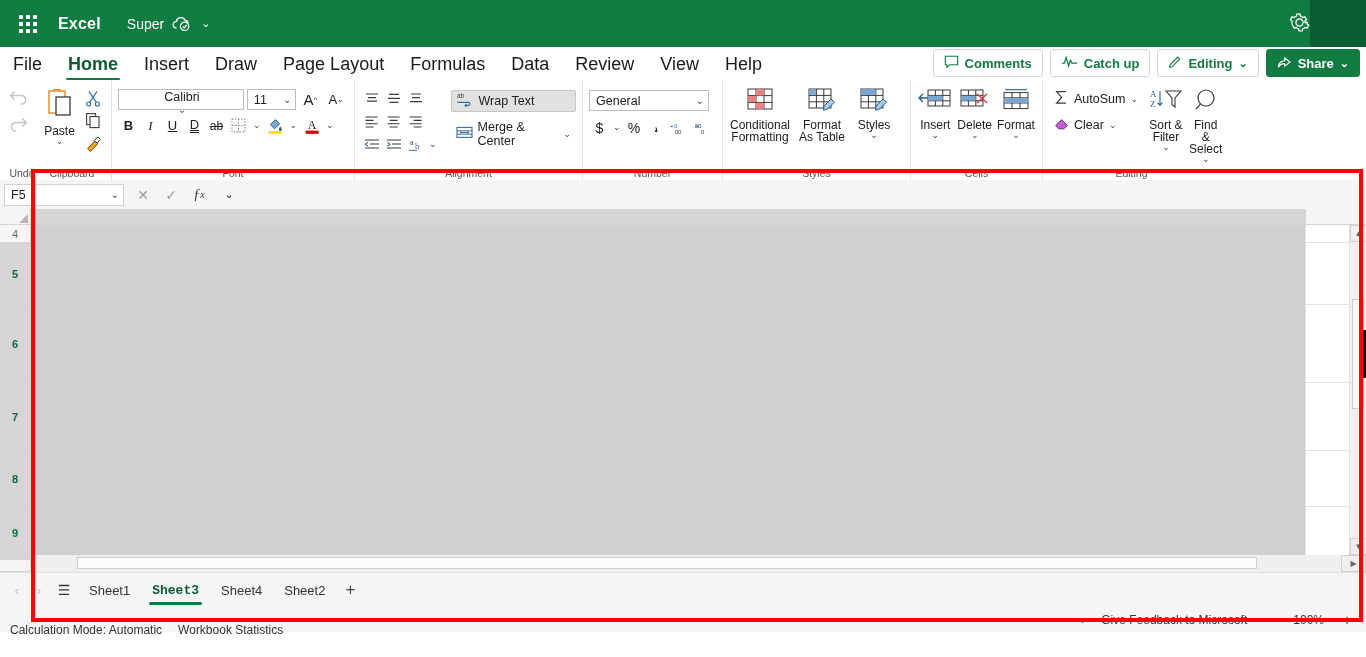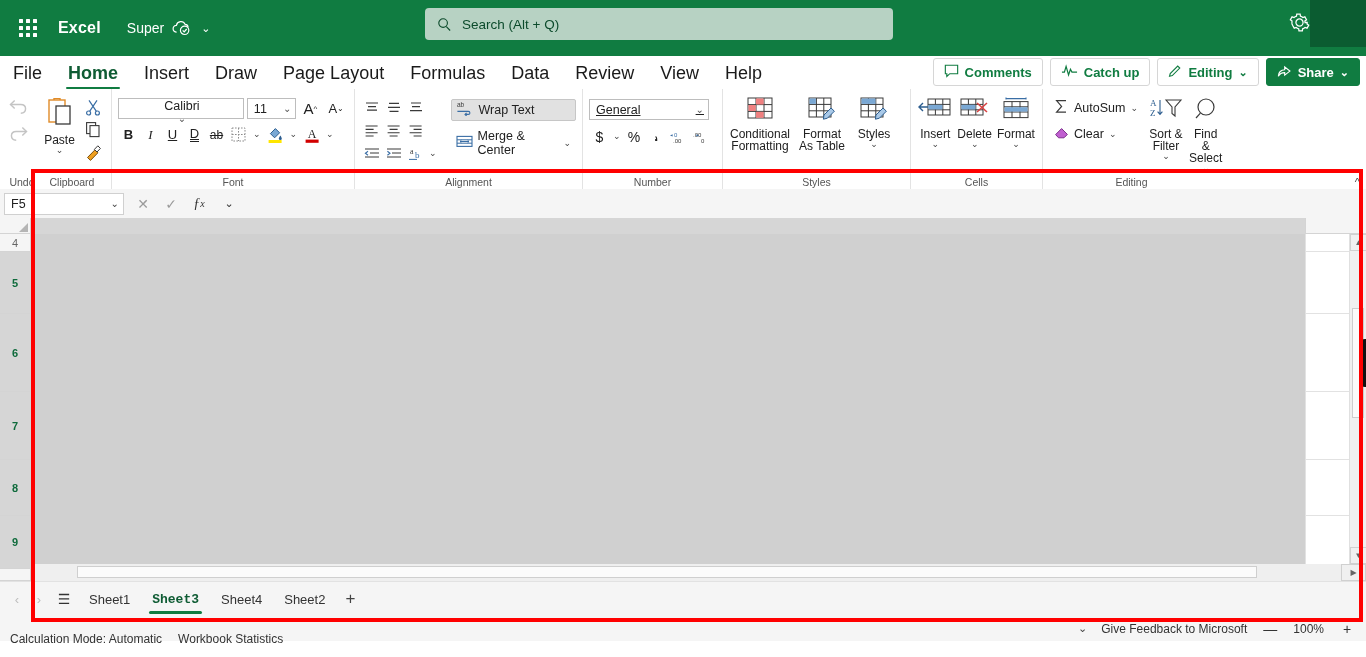--- a/index.html
+++ b/index.html
@@ -9,21 +9,21 @@
     font-family:"Liberation Sans", sans-serif;
     font-size:12px;
     color:#212121;
     background:#fff;
     overflow:hidden;
     position:relative;
   }
 
   
   .titlebar{
-    height:56px; background:#107C41; display:flex; align-items:center;
+    height:47px; background:#107C41; display:flex; align-items:center;
     padding:0 0 0 8px; position:relative;
   }
   .waffle{ width:40px;height:40px;display:flex;align-items:center;justify-content:center;cursor:pointer;}
   .waffle-grid{ display:grid;grid-template-columns:repeat(3,4px);grid-template-rows:repeat(3,4px);gap:3px;}
   .waffle-grid i{ background:#fff;width:4px;height:4px;display:block;border-radius:.5px;}
   .app-name{ color:#fff;font-size:16px;font-weight:bold;margin-left:10px;letter-spacing:.2px;}
   .doc-name{ color:#fff;font-size:14px;margin-left:26px;}
   .cloudsave{ margin-left:8px;display:flex;align-items:center;cursor:pointer;}
   .chev-w{ color:#fff;font-size:11px;margin-left:10px;cursor:pointer;}
   .searchwrap{ position:absolute;left:425px;top:8px;width:468px;height:32px;
@@ -141,29 +141,20 @@
   <div class="doc-name">Super</div>
   <div class="cloudsave">
     <svg width="19" height="16" viewBox="0 0 19 16">
         <path d="M4.6 12.2a3.4 3.4 0 0 1-.2-6.8 4.6 4.6 0 0 1 8.7-1.1 3.2 3.2 0 0 1 3 3.2" fill="none" stroke="#fff" stroke-width="1.2"></path>
         <circle cx="12.6" cy="10.3" r="4.2" fill="none" stroke="#fff" stroke-width="1.2"></circle>
         <path d="M10.7 10.4l1.5 1.5 2.5-2.9" fill="none" stroke="#fff" stroke-width="1.3"></path>
       </svg>
   </div>
   <div class="chev-w">⌄</div>
 
-  <div class="searchwrap">
-    <span class="sicon">
-      <svg width="15" height="15" viewBox="0 0 16 16">
-          <circle cx="6.5" cy="6.5" r="4.6" fill="none" stroke="#0c4b2c" stroke-width="1.2"></circle>
-          <path d="M10 10.2L14 14.4" stroke="#0c4b2c" stroke-width="1.2" fill="none"></path>
-        </svg>
-    </span>
-    <span class="stext">Search (Alt + Q)</span>
-  </div>
 
   <div class="tb-right-block"></div>
   <div class="gear">
     <svg width="21" height="21" viewBox="0 0 20 20">
         <path d="M10 6.6a3.4 3.4 0 1 0 0 6.8 3.4 3.4 0 0 0 0-6.8zm7.3 3.4c0 .5 0 1-.1 1.4l1.6 1.2-1.6 2.8-1.9-.7c-.7.6-1.5 1-2.3 1.3l-.3 2h-3.2l-.3-2c-.9-.3-1.7-.7-2.3-1.3l-1.9.7-1.6-2.8L2.9 11.4A8 8 0 0 1 2.8 10c0-.5 0-1 .1-1.4L1.3 7.4 2.9 4.6l1.9.7c.7-.6 1.5-1 2.3-1.3l.3-2h3.2l.3 2c.9.3 1.7.7 2.3 1.3l1.9-.7 1.6 2.8-1.6 1.2c.1.4.2.9.2 1.4z" fill="none" stroke="#fff" stroke-width="1.2"></path>
       </svg>
   </div>
 </div>
 
 <div class="tabsbar">
@@ -414,21 +405,21 @@
           </span>
           <span>Merge &amp; Center</span>
           <span class="caretd">⌄</span>
         </div>
       </div>
     </div>
     <div class="grouplabel">Alignment</div>
   </div>
 
   <div class="rgroup" style="width:140px;">
-    <div class="rrow" style="padding-top:6px;text-decoration:underline;">
+    <div class="rrow" style="padding-top:6px;">
       <div class="numbox">
         <span>General</span>
         <span style="font-size:10px;color:#555;">⌄</span>
       </div>
     </div>
     <div class="rrow" style="padding-top:6px;gap:1px;">
       <div class="sq">
           <span style="font-size:14px;">$</span>
         </div>
       <span class="caretd" style="padding:0 2px;">⌄</span>

